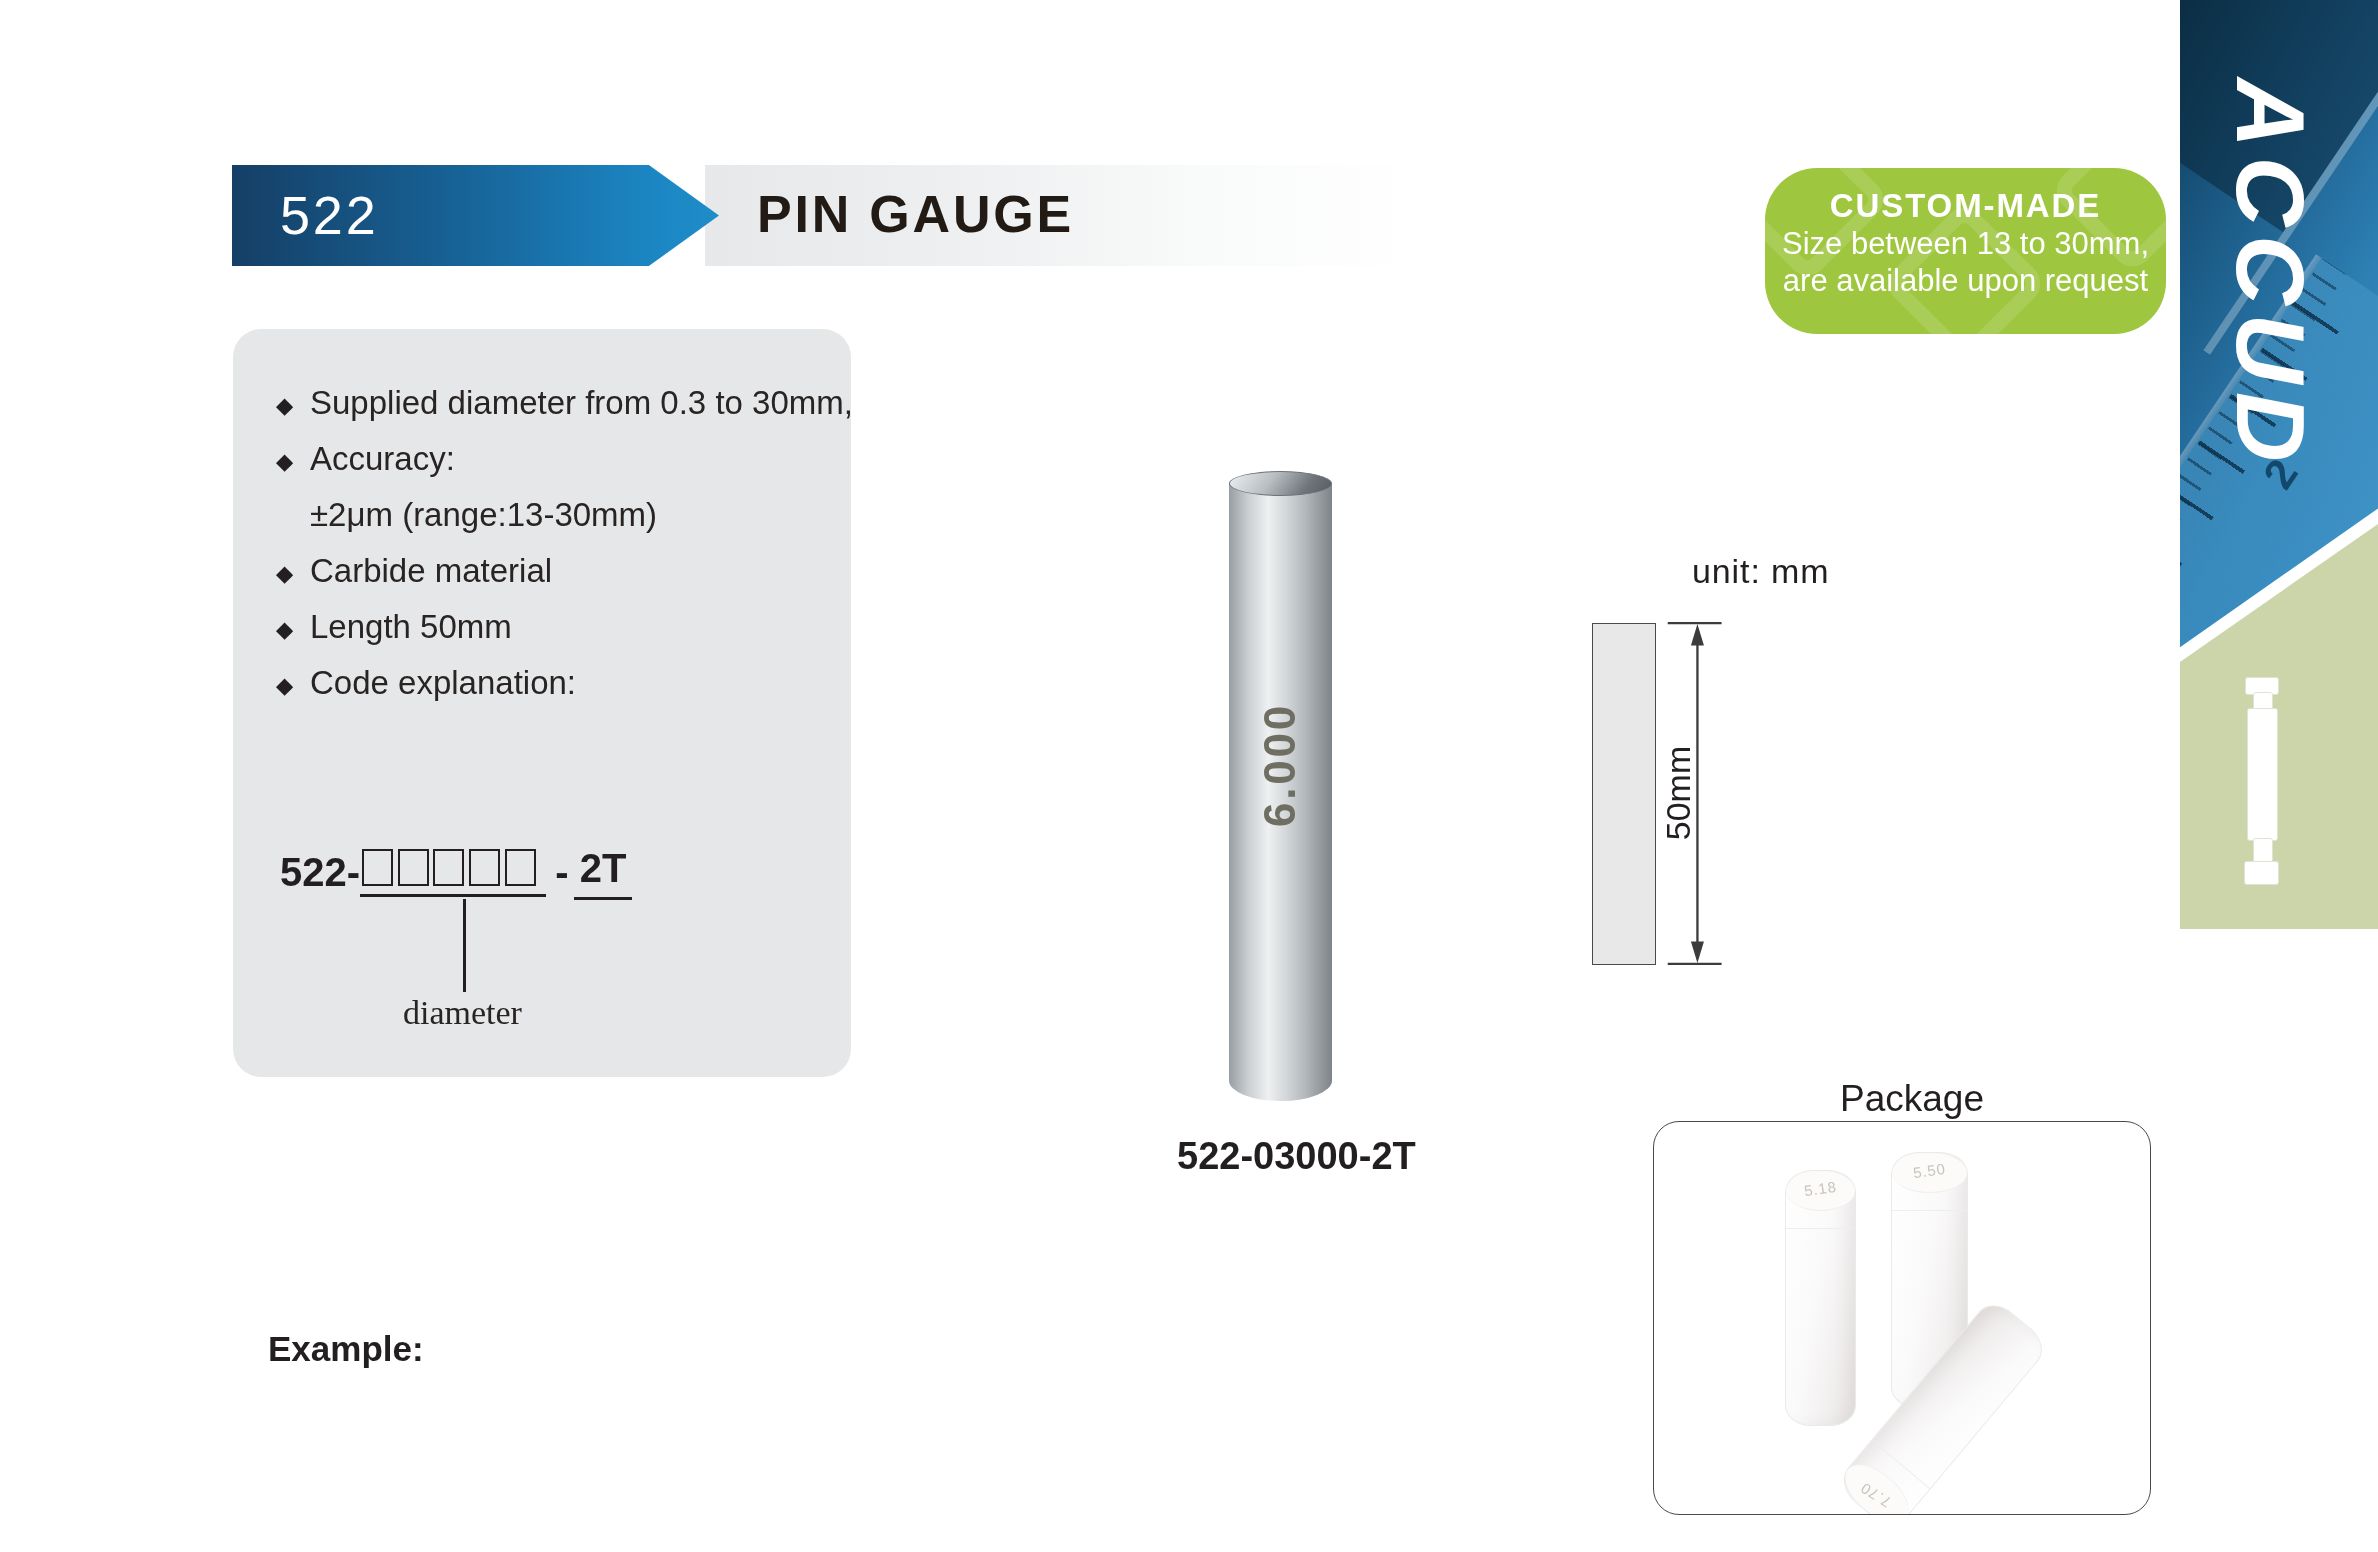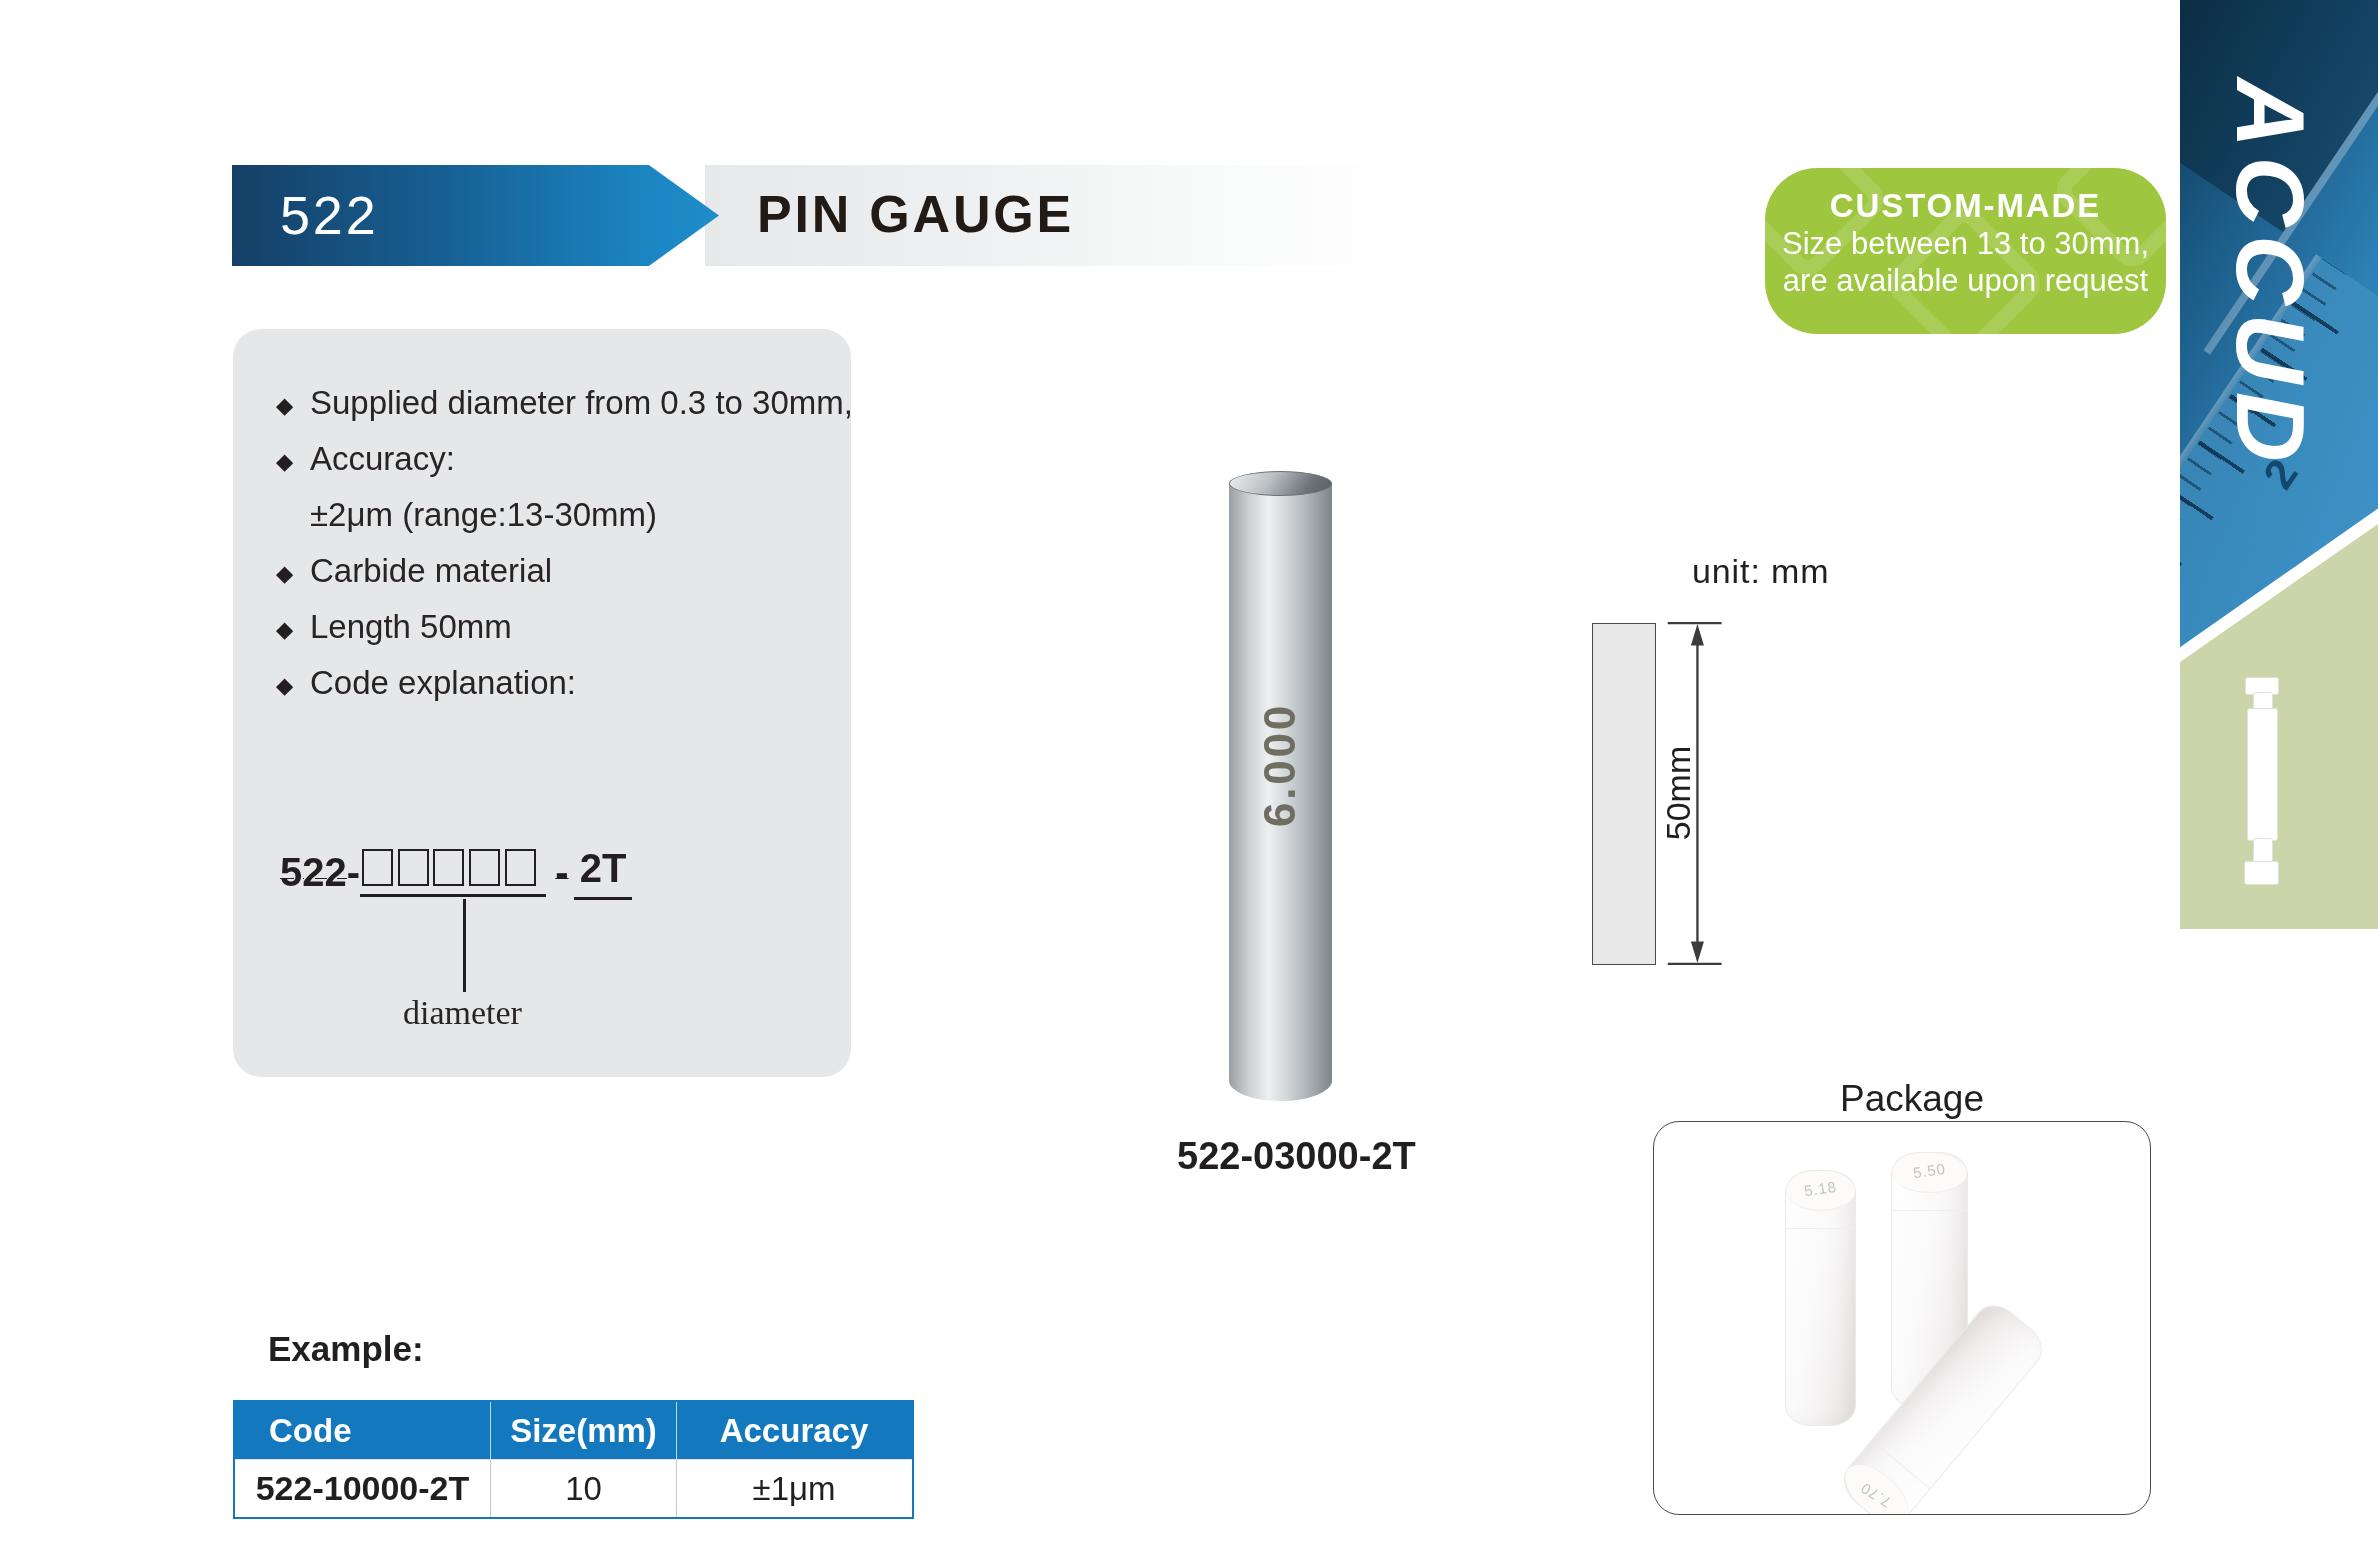--- a/index.html
+++ b/index.html
@@ -58,21 +58,21 @@
   .pin-cap-bot   {left:64px;top:861px;width:33px;height:22.4px;}
 
   
   .info-box{position:absolute;left:233px;top:329px;width:618px;height:748px;border-radius:28px;
     background:#e6e7e8;}
   .features{position:absolute;left:276px;top:375px;}
   .feat{height:56px;line-height:56px;font-size:33px;color:#282423;white-space:nowrap;}
   .feat .bullet{display:inline-block;width:34px;font-size:22.4px;vertical-align:0.9px;color:#231f20;}
   .feat.indent{padding-left:34px;}
 
-  .code-line{position:absolute;left:280px;top:846px;white-space:nowrap;text-decoration:underline;}
+  .code-line{position:absolute;left:280px;top:846px;white-space:nowrap;}
   .code-line .txt{font-size:40px;font-weight:bold;vertical-align:middle;}
   .code-boxes{display:inline-block;border-bottom:3.7px solid #231f20;padding:0 5.6px 7.5px 1.9px;
     vertical-align:middle;}
   .code-boxes span{display:inline-block;width:27px;height:33px;border:2.8px solid #231f20;
     margin-right:4.7px;vertical-align:middle;}
   .code-suffix{display:inline-block;border-bottom:3.7px solid #231f20;padding:0 5.6px 5.6px 5.6px;
     font-size:40px;font-weight:bold;vertical-align:middle;}
   .code-dash{font-size:40px;font-weight:bold;vertical-align:middle;margin:0 5.6px 0 9.3px;}
   .callout-line{position:absolute;left:463px;top:899px;width:2.8px;height:93px;background:#231f20;}
   .callout-label{position:absolute;left:403px;top:994px;font-size:34px;color:#282423;font-family:Liberation Serif, serif;}
@@ -215,27 +215,15 @@
       <div class="top-face"><span>5.50</span></div>
       <div class="seam"></div>
     </div>
     <div class="tube tube3">
       <div class="top-face"><span>7.70</span></div>
       <div class="seam"></div>
     </div>
   </div>
 
   <div class="example-heading">Example:</div>
-  <div class="ex-table">
-    <div class="ex-row head">
-      <div class="ex-cell c0">Code</div>
-      <div class="ex-cell c1">Size(mm)</div>
-      <div class="ex-cell c2">Accuracy</div>
-    </div>
-    <div class="ex-row body">
-      <div class="ex-cell c0">522-10000-2T</div>
-      <div class="ex-cell c1">10</div>
-      <div class="ex-cell c2">±1μm</div>
-    </div>
-  </div>
 
 </div>
 
 
 </body></html>

